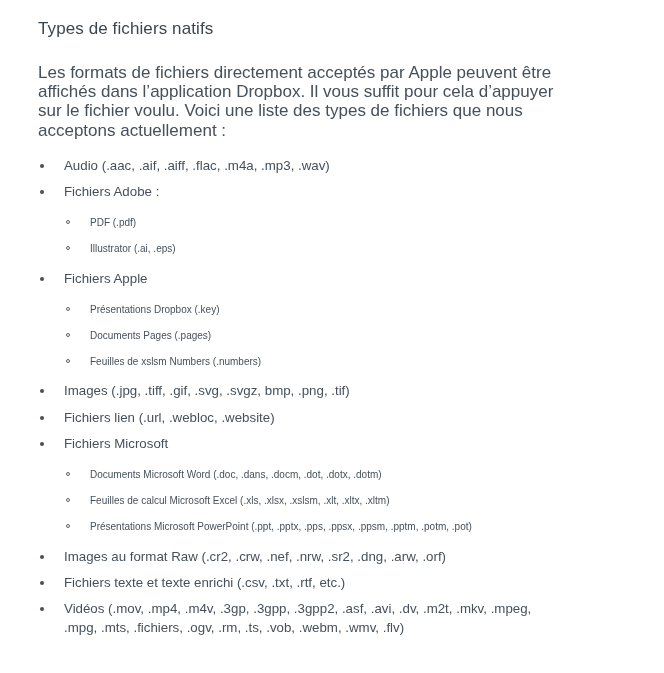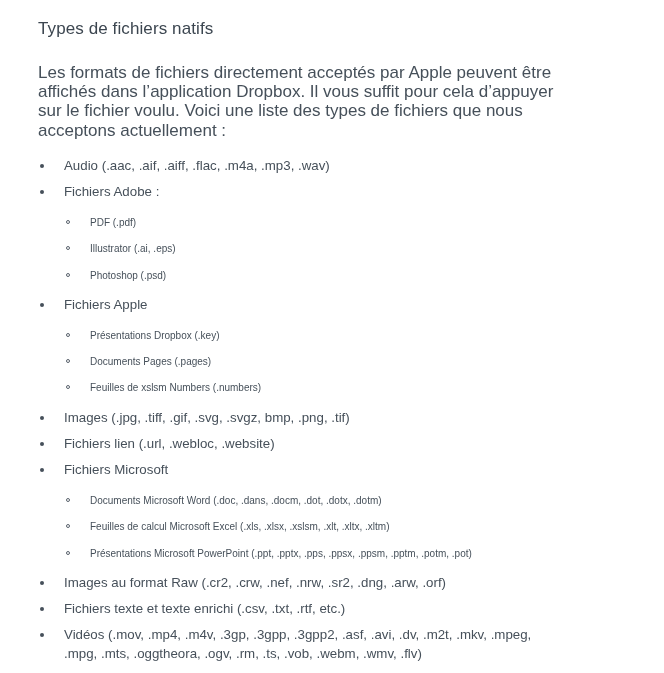--- a/index.html
+++ b/index.html
@@ -114,24 +114,20 @@
       <span class="item-text">Fichiers Adobe :</span>
       <ul class="lvl2">
         <li>
           <span class="bullet-circle"></span>
           <span class="item-text">PDF (.pdf)</span>
         </li>
         <li>
           <span class="bullet-circle"></span>
           <span class="item-text">Illustrator (.ai, .eps)</span>
         </li>
-        <li>
-          <span class="bullet-circle"></span>
-          <span class="item-text">Photoshop (.psd)</span>
-        </li>
       </ul>
     </li>
 
     <li>
       <span class="bullet-disc"></span>
       <span class="item-text">Fichiers Apple</span>
       <ul class="lvl2">
         <li>
           <span class="bullet-circle"></span>
           <span class="item-text">Présentations Dropbox (.key)</span>
@@ -181,17 +177,17 @@
       <span class="item-text">Images au format Raw (.cr2, .crw, .nef, .nrw, .sr2, .dng, .arw, .orf)</span>
     </li>
 
     <li>
       <span class="bullet-disc"></span>
       <span class="item-text">Fichiers texte et texte enrichi (.csv, .txt, .rtf, etc.)</span>
     </li>
 
     <li>
       <span class="bullet-disc"></span>
-      <span class="item-text">Vidéos (.mov, .mp4, .m4v, .3gp, .3gpp, .3gpp2, .asf, .avi, .dv, .m2t, .mkv, .mpeg, .mpg, .mts, .oggtheora, .ogv, .rm, .ts, .vob, .webm, .wmv, .flv)</span>
+      <span class="item-text">Vidéos (.mov, .mp4, .m4v, .3gp, .3gpp, .3gpp2, .asf, .avi, .dv, .m2t, .mkv, .mpeg, .mpg, .mts, .fichiers, .ogv, .rm, .ts, .vob, .webm, .wmv, .flv)</span>
     </li>
 
   </ul>
 </div>
 
 </body></html>

